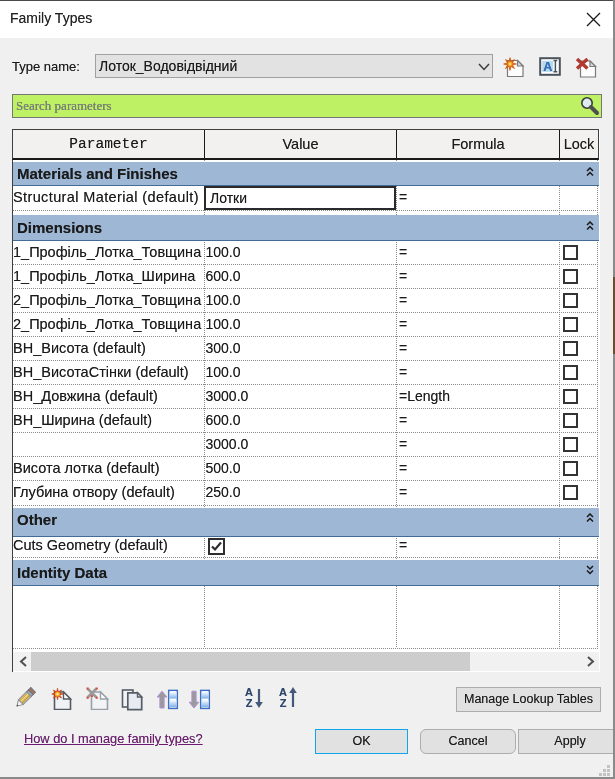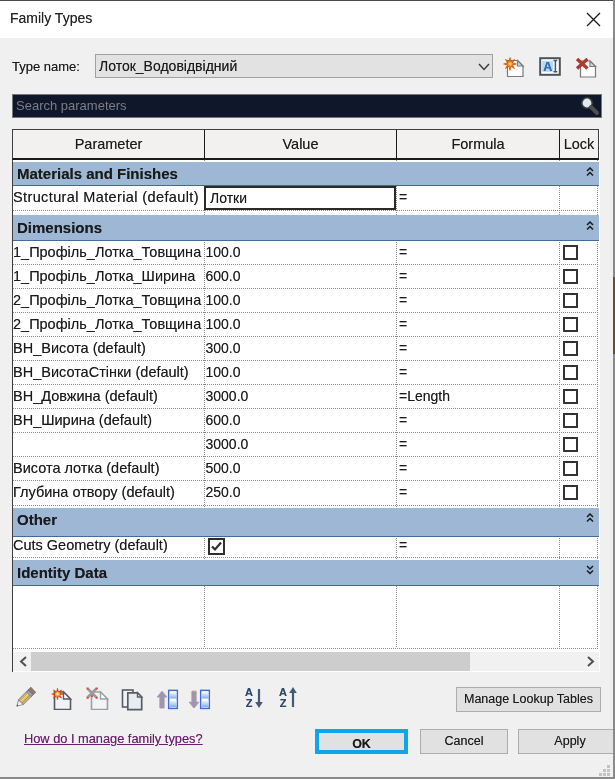--- a/index.html
+++ b/index.html
@@ -10,21 +10,21 @@
 #topborder { left:0; top:0; width:615px; height:1px; background:#4a4a4a; }
 #rightborder { left:613px; top:0; width:2px; height:779px; background:#8a8a8a; }
 #rightbrown { left:613px; top:277px; width:2px; height:77px; background:#6b4e32; }
 #bottomborder { left:0; top:777px; width:615px; height:2px; background:#8a8a8a; }
 #titlebar { left:0; top:1px; width:613px; height:37px; background:#ffffff; }
 #title { left:10px; top:10px; font-size:14px; color:#222; }
 
 #lbl-typename { left:12px; top:59px; font-size:13px; }
 #combo { left:95px; top:54px; width:398px; height:24px; background:#e2e2e2; border:1px solid #a0a0a0; font-size:14px; line-height:22px; padding-left:3px; }
 
-#search { left:12px; top:94px; width:590px; height:24px; background:#0f172a; border:1px solid #767676; font-size:13px; line-height:22px; padding-left:3px; color:#7e7e8a; }
+#search { left:12px; top:94px; width:590px; height:24px; background:#bef264; border:1px solid #767676; font-size:13px; line-height:22px; padding-left:3px; color:#7e7e8a;font-family:Liberation Serif, serif; }
 
 #grid { left:12px; top:129px; width:588px; height:543px; background:#fff; border-left:1px solid #3f3f3f; }
 #ghead { left:12px; top:129px; width:587px; height:31px; background:#f2f1ef; border:1px solid #3f3f3f; border-bottom:2px solid #1a1a1a; }
 .hcell { position:absolute; top:130px; height:28px; font-size:14.5px; line-height:28px; text-align:center; }
 .hdiv { position:absolute; top:130px; height:29px; width:1px; background:#1a1a1a; }
 
 .vdot { position:absolute; width:1px; background-image:repeating-linear-gradient(to bottom,#8a8a8a 0 1px,transparent 1px 2px); }
 
 .grow { position:absolute; left:13px; width:586px; background:#9db7d5; border-bottom:1px solid #456a94; font-weight:bold; font-size:15px; padding-left:4px; }
 .chev { position:absolute; left:573px; }
@@ -35,22 +35,22 @@
 .vt { position:absolute; left:192.5px; font-size:14px; line-height:22px; white-space:nowrap; }
 .ft { position:absolute; left:386px; font-size:14px; line-height:22px; white-space:nowrap; }
 .lockbox { position:absolute; left:550px; width:15px; height:15px; border:2px solid #333; background:#fff; }
 
 #veditor { left:204px; top:186px; width:192px; height:24px; background:#fff; border:2px solid #2a2a2a; font-size:14px; line-height:20px; padding-left:4px; }
 
 #sbar { left:13px; top:652px; width:586px; height:19px; background:#f1f1f1; }
 #sthumb { left:31px; top:652px; width:439px; height:19px; background:#cdcdcd; }
 
 .btn { position:absolute; height:25px; background:#e1e1e1; border:1px solid #adadad; font-size:12.5px; text-align:center; line-height:23px; }
-#btn-ok { left:315px; top:729px; width:93px; border:4px solid #0ea5e9;font-weight:bold; }
-#btn-cancel { left:420px; top:729px; width:88px; }
+#btn-ok { left:315px; top:729px; width:93px; border:1px solid #0ea5e9; }
+#btn-cancel { left:420px; top:729px; width:96px;border-radius:6px; }
 #btn-apply { left:518px; top:729px; width:104px; }
 #btn-manage { left:456px; top:687px; width:145px; }
 #link { left:24px; top:731px; font-size:12.8px; color:#701a75; text-decoration:underline; }
 .grip { position:absolute; width:3px; height:3px; background:#c3c3c3; }
 </style>
 </head>
 <body>
 <div class="abs" id="titlebar"></div>
 <div class="abs" id="topborder"></div>
 <div class="abs" id="title">Family Types</div>
@@ -93,21 +93,21 @@
 <div class="abs" id="grid"></div>
 
 <div class="vdot" style="left:204px; top:160px; height:488px;"></div>
 <div class="vdot" style="left:396px; top:160px; height:488px;"></div>
 <div class="vdot" style="left:559px; top:160px; height:488px;"></div>
 <div class="vdot" style="left:597px; top:160px; height:488px;"></div>
 
 <div class="dbot" style="top:648px;"></div>
 
 <div class="abs" id="ghead"></div>
-<div class="hcell" style="left:13px; width:191px;">Parameter</div>
+<div class="hcell" style="left:13px; width:191px;font-family:Liberation Mono, monospace;">Parameter</div>
 <div class="hcell" style="left:205px; width:191px;">Value</div>
 <div class="hcell" style="left:397px; width:162px;">Formula</div>
 <div class="hcell" style="left:560px; width:38px;">Lock</div>
 <div class="hdiv" style="left:204px;"></div>
 <div class="hdiv" style="left:396px;"></div>
 <div class="hdiv" style="left:559px;"></div>
 
 <div class="grow" style="top:162px; height:24px; line-height:23px;">Materials and Finishes<svg class="chev" width="8" height="10" style="top:5px">
       <path d="M1,4 L4,1 L7,4 M1,8.5 L4,5.5 L7,8.5" stroke="#1a1a1a" stroke-width="1.5" fill="none"></path>
     </svg></div>

